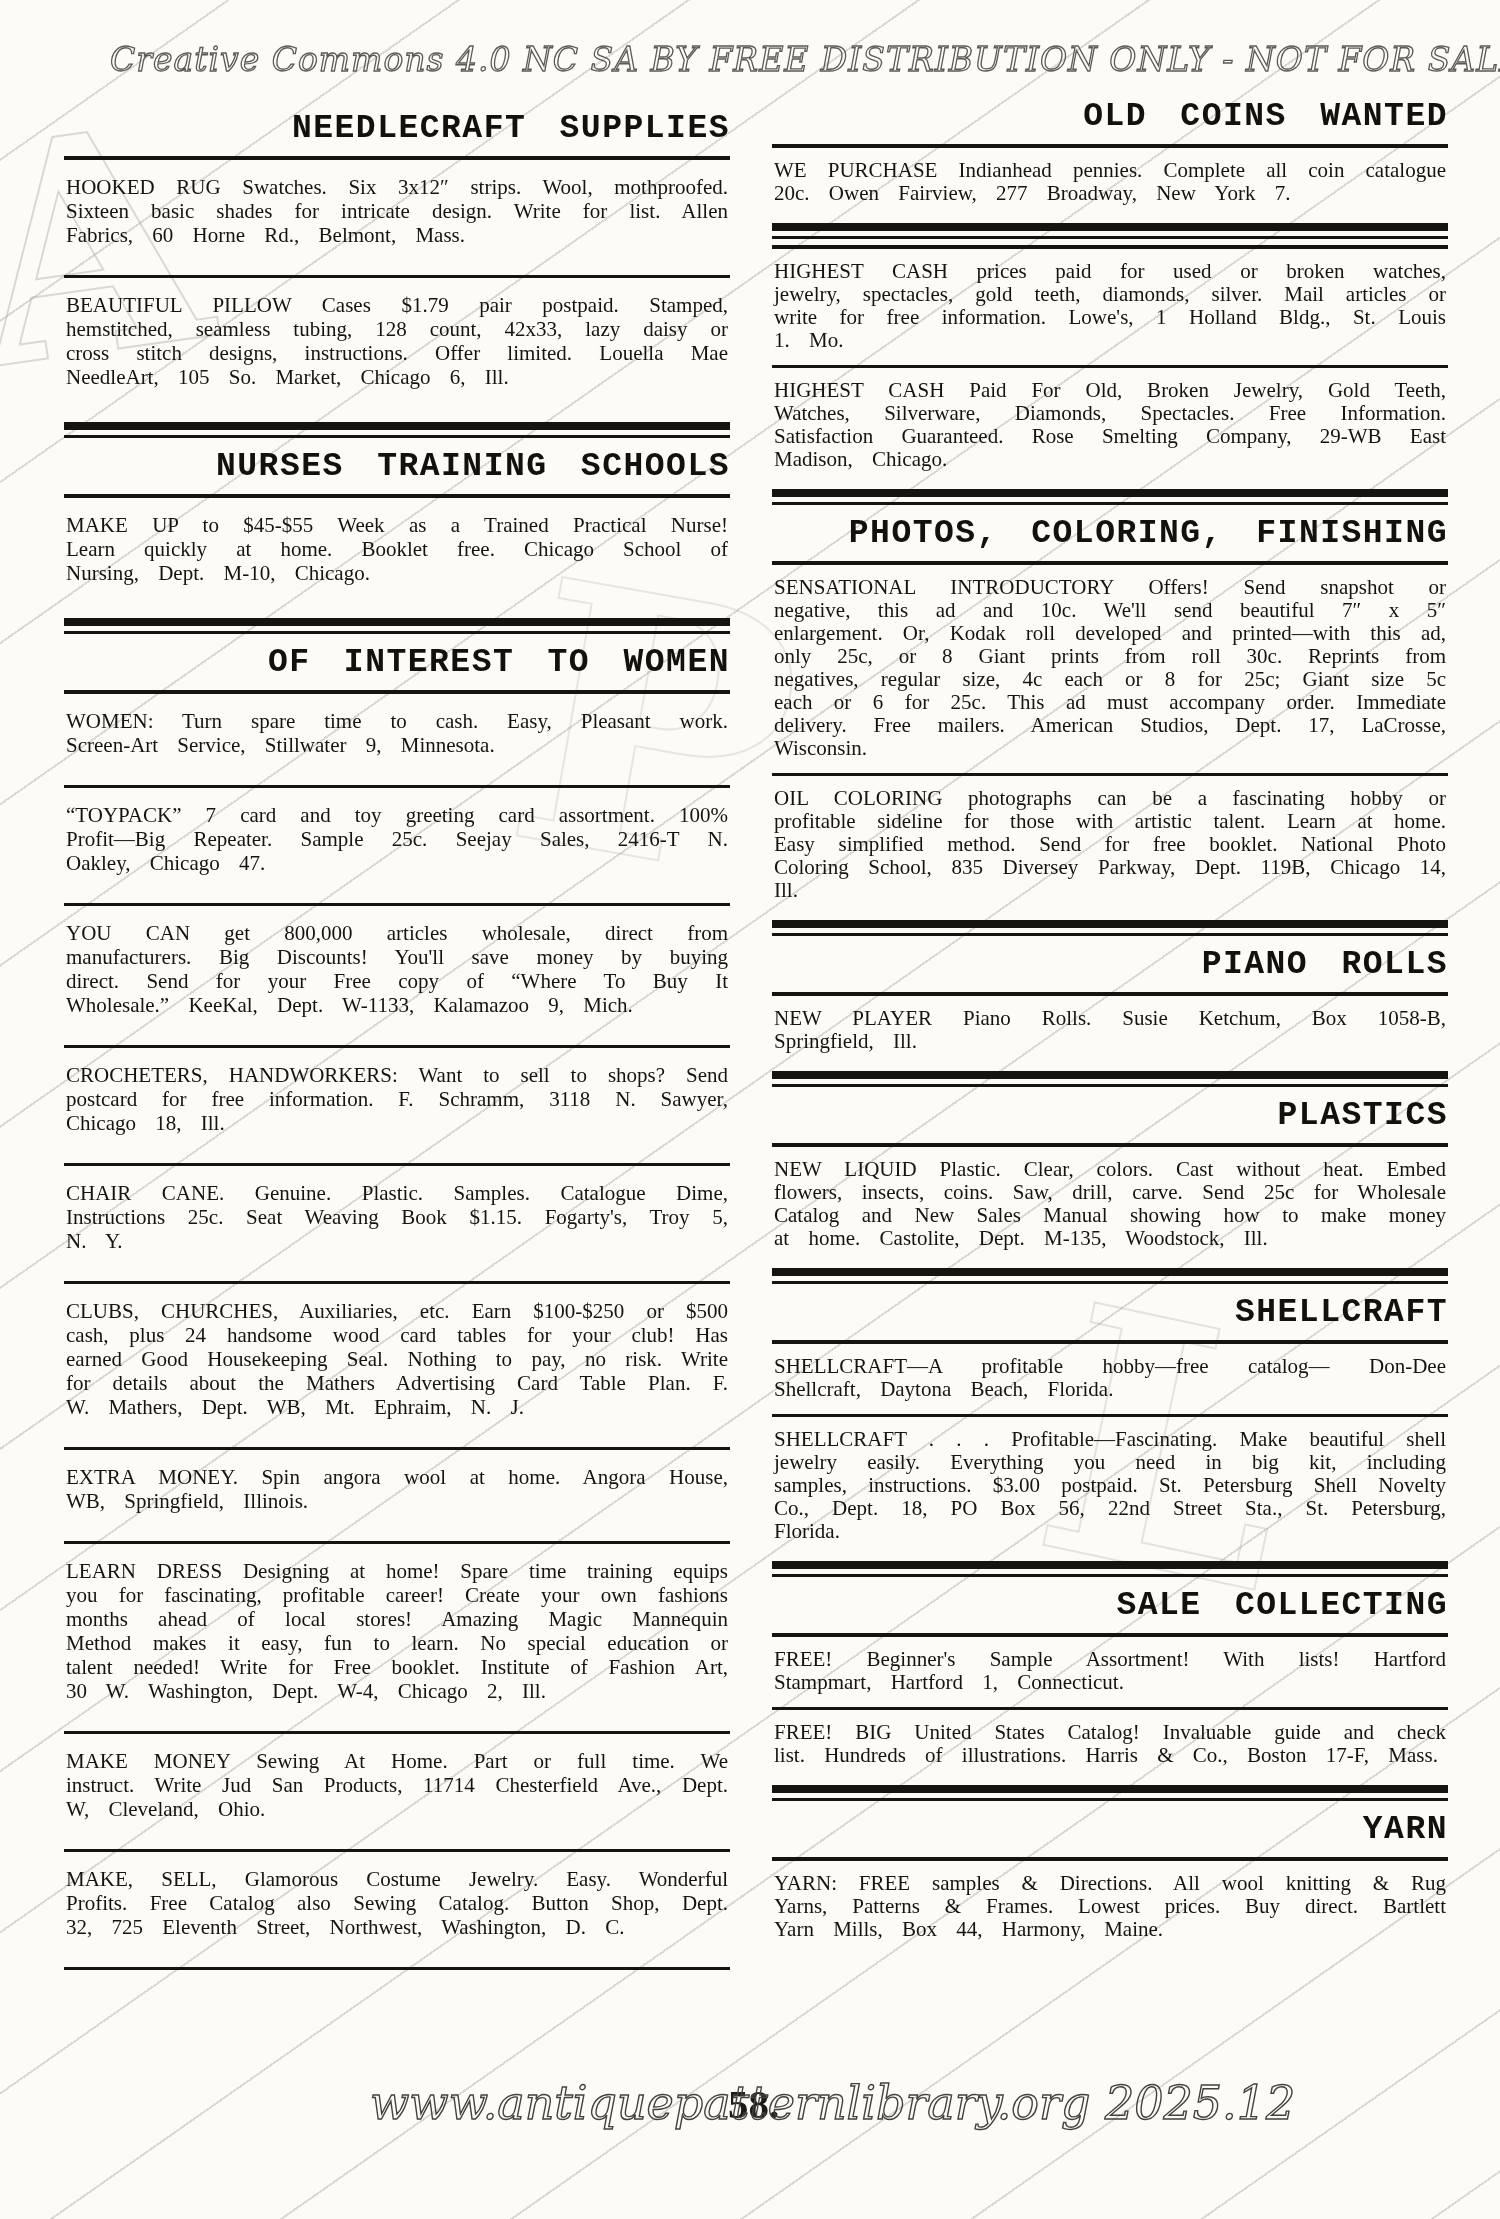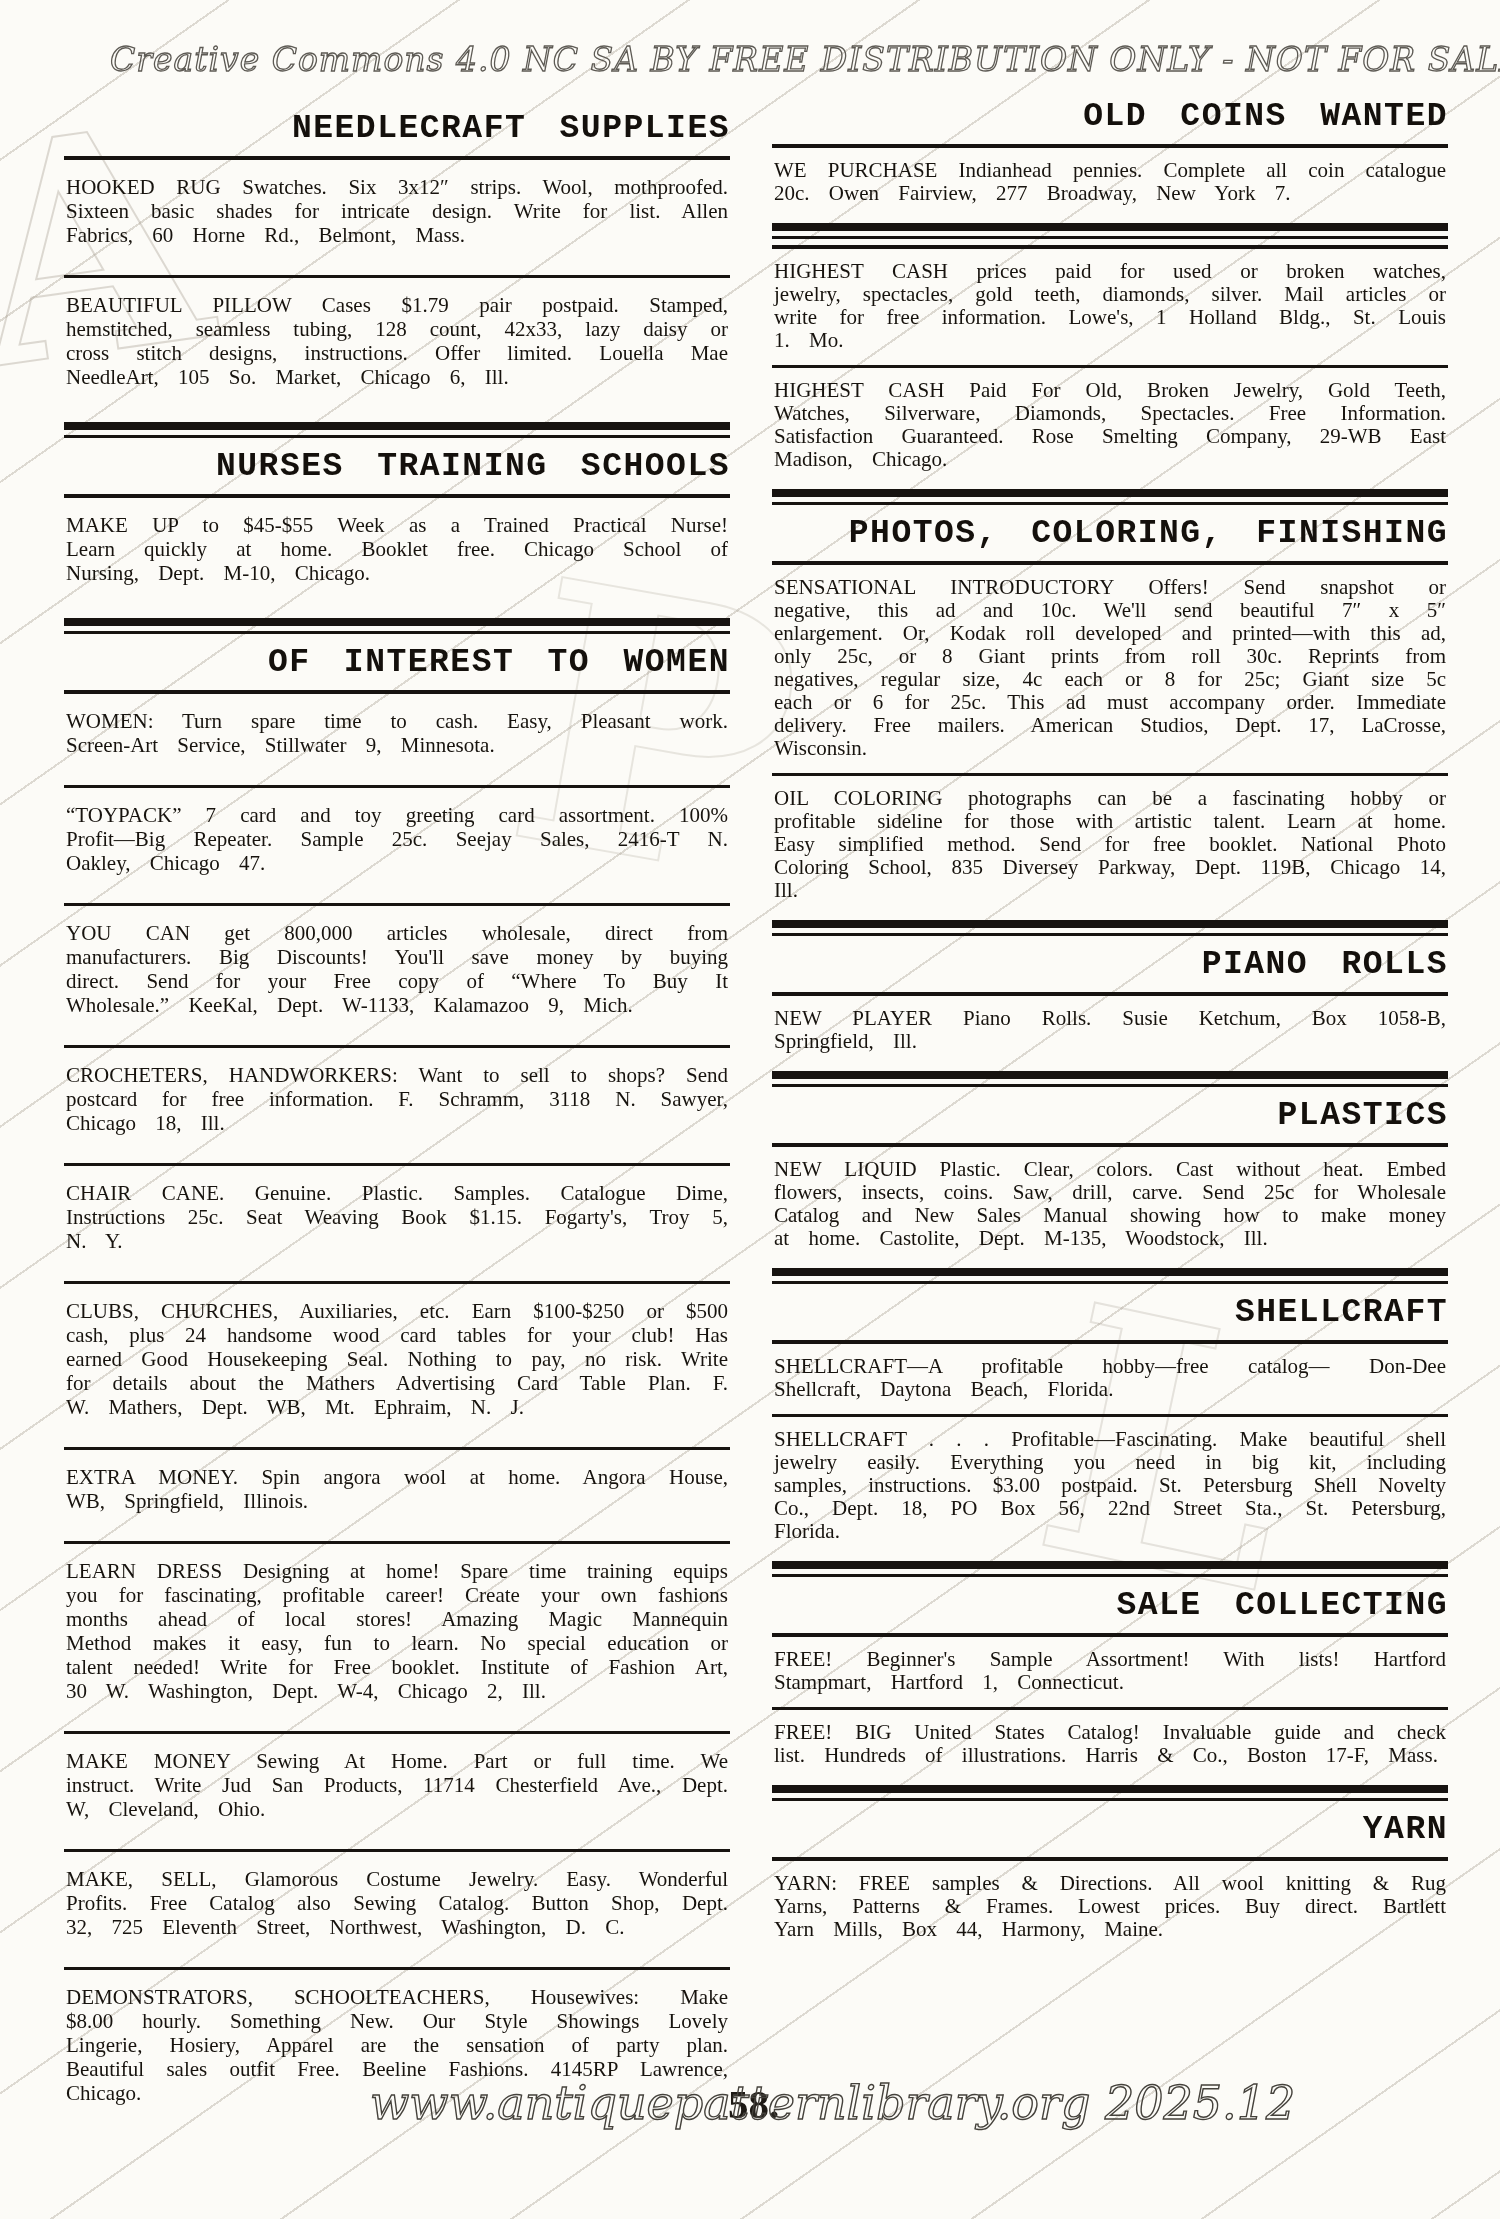--- a/index.html
+++ b/index.html
@@ -97,21 +97,20 @@
       <p class="ad">CLUBS, CHURCHES, Auxiliaries, etc. Earn $100-$250 or $500 cash, plus 24 handsome wood card tables for your club! Has earned Good Housekeeping Seal. Nothing to pay, no risk. Write for details about the Mathers Advertising Card Table Plan. F. W. Mathers, Dept. WB, Mt. Ephraim, N. J.</p>
       <div class="ad-sep"></div>
       <p class="ad">EXTRA MONEY. Spin angora wool at home. Angora House, WB, Springfield, Illinois.</p>
       <div class="ad-sep"></div>
       <p class="ad">LEARN DRESS Designing at home! Spare time training equips you for fascinating, profitable career! Create your own fashions months ahead of local stores! Amazing Magic Mannequin Method makes it easy, fun to learn. No special education or talent needed! Write for Free booklet. Institute of Fashion Art, 30 W. Washington, Dept. W-4, Chicago 2, Ill.</p>
       <div class="ad-sep"></div>
       <p class="ad">MAKE MONEY Sewing At Home. Part or full time. We instruct. Write Jud San Products, 11714 Chesterfield Ave., Dept. W, Cleveland, Ohio.</p>
       <div class="ad-sep"></div>
       <p class="ad">MAKE, SELL, Glamorous Costume Jewelry. Easy. Wonderful Profits. Free Catalog also Sewing Catalog. Button Shop, Dept. 32, 725 Eleventh Street, Northwest, Washington, D. C.</p>
       <div class="ad-sep"></div>
-      <p class="ad">DEMONSTRATORS, SCHOOLTEACHERS, Housewives: Make $8.00 hourly. Something New. Our Style Showings Lovely Lingerie, Hosiery, Apparel are the sensation of party plan. Beautiful sales outfit Free. Beeline Fashions. 4145RP Lawrence, Chicago.</p>
     </div>
   </div>
 
   <div class="col col-right">
 
     <div>
       <div class="section-title">OLD COINS WANTED</div>
       <div class="title-rule"></div>
       <p class="ad">WE PURCHASE Indianhead pennies. Complete all coin catalogue 20c. Owen Fairview, 277 Broadway, New York 7.</p>
     </div>

